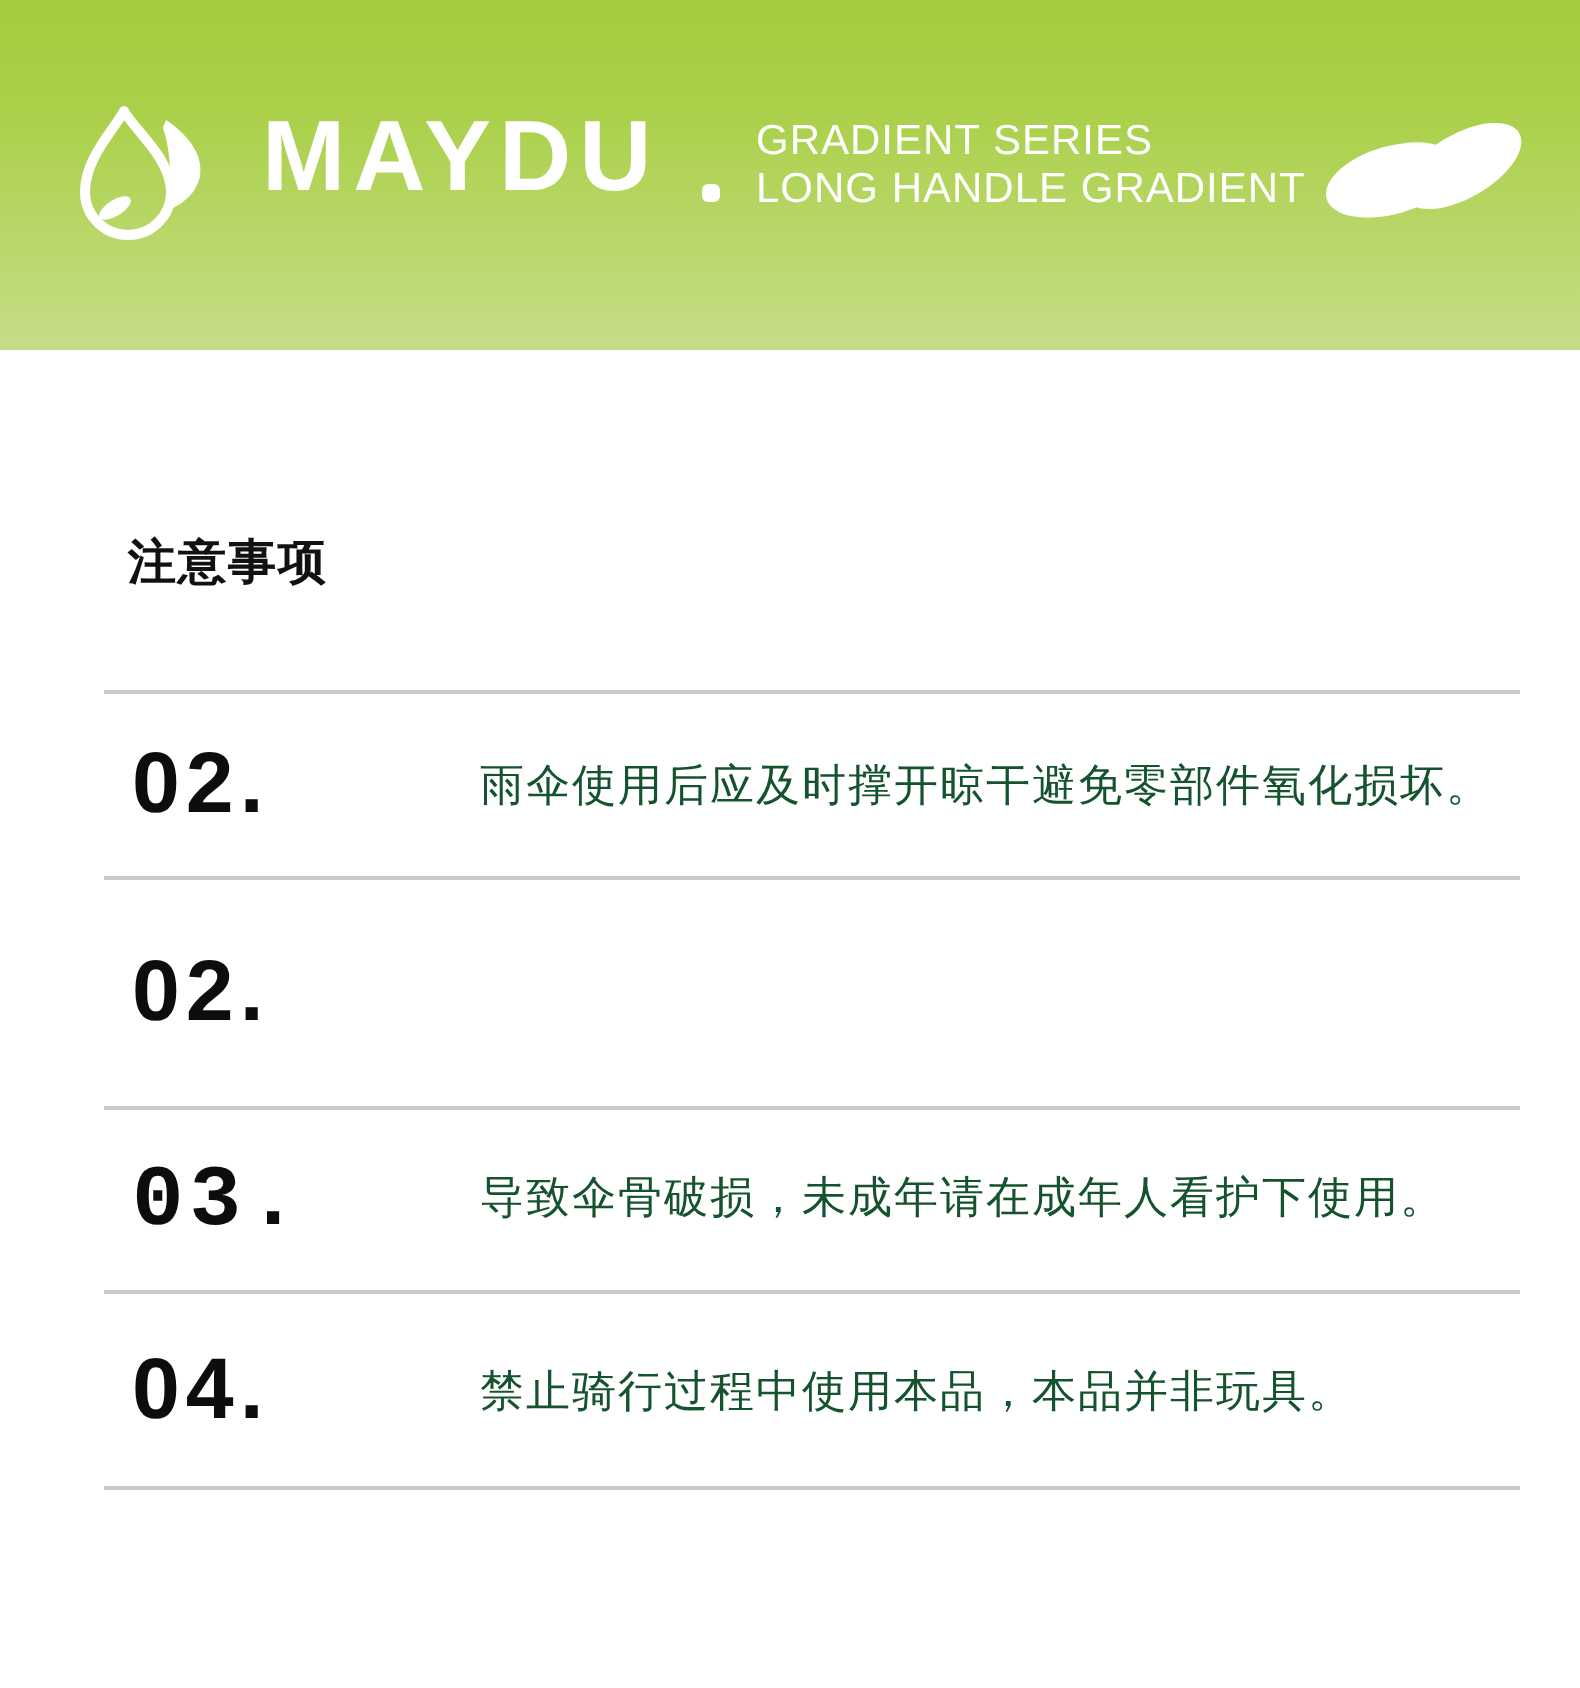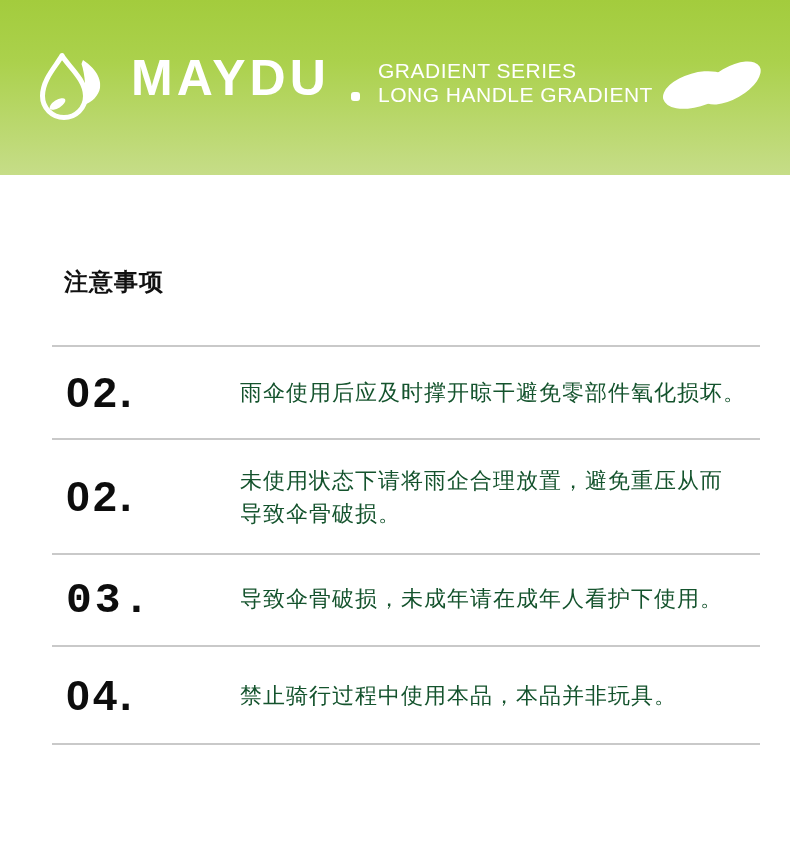--- a/index.html
+++ b/index.html
@@ -140,22 +140,20 @@
 
   <div class="list">
 
     <div class="row">
       <div class="num">02.</div>
       <div class="desc">雨伞使用后应及时撑开晾干避免零部件氧化损坏。</div>
     </div>
 
     <div class="row">
       <div class="num">02.</div>
-      <div class="desc">未使用状态下请将雨企合理放置，避免重压从而
-导致伞骨破损。</div>
     </div>
 
     <div class="row">
       <div class="num">03.</div>
       <div class="desc">导致伞骨破损，未成年请在成年人看护下使用。</div>
     </div>
 
     <div class="row">
       <div class="num">04.</div>
       <div class="desc">禁止骑行过程中使用本品，本品并非玩具。</div>

